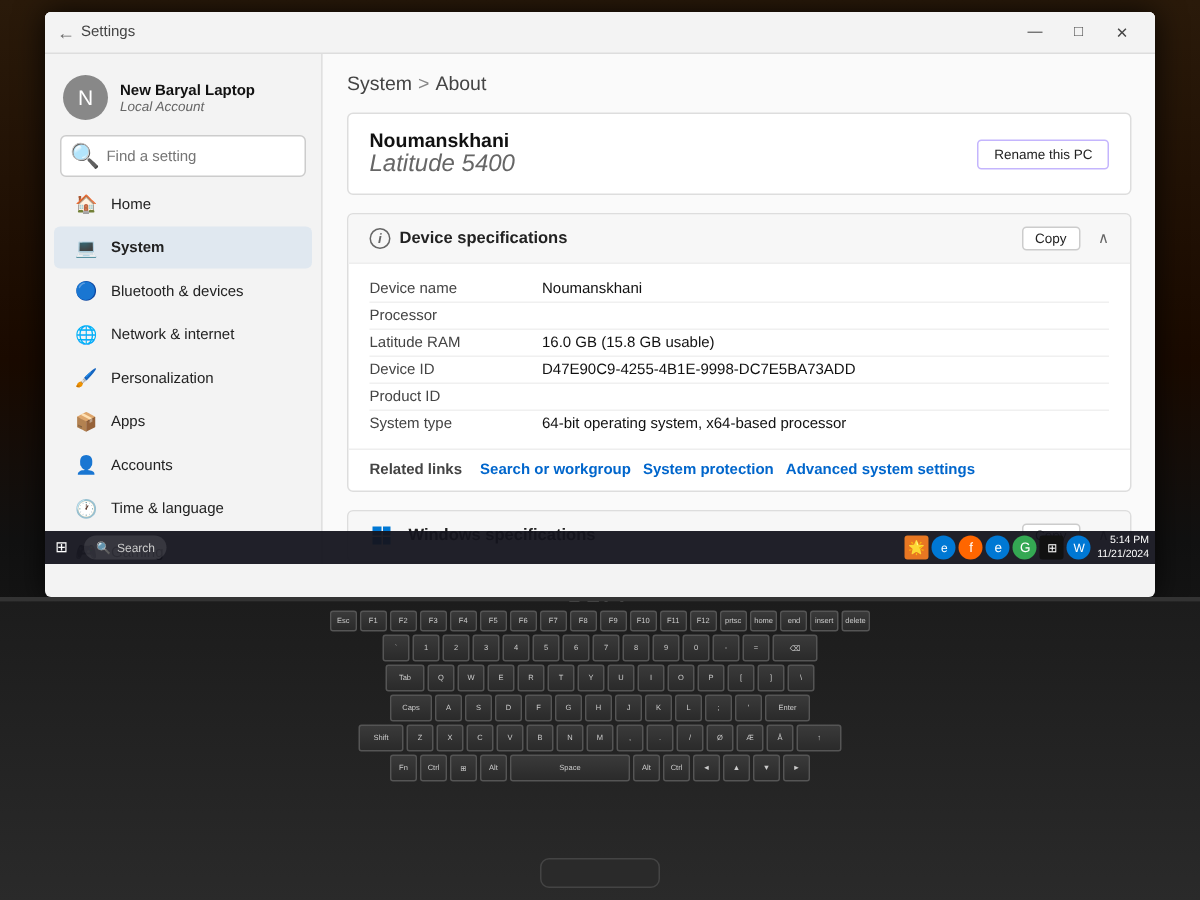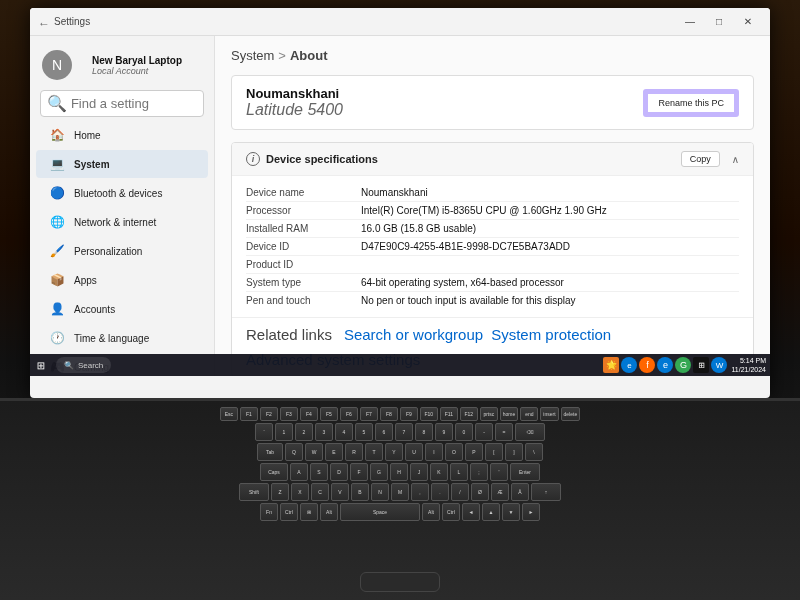--- a/index.html
+++ b/index.html
@@ -180,39 +180,39 @@
       border-radius: 50%;
       background: #888;
       display: flex;
       align-items: center;
       justify-content: center;
       color: #fff;
       font-size: 14px;
       flex-shrink: 0;
     }
 
-    .user-info { flex: 1; margin-left: 12px; }
+    .user-info { flex: 1; }
     .user-name { font-size: 10px; font-weight: 600; color: #111; }
     .user-type { font-size: 9px; color: #666; font-style: italic; }
 
     .search-box {
       margin: 4px 10px;
       display: flex;
       align-items: center;
       background: #fff;
       border: 1px solid #ccc;
       border-radius: 4px;
       padding: 3px 6px;
       gap: 4px;
     }
 
     .search-box input {
       border: none;
       outline: none;
-      font-size: 13px;
+      font-size: 10px;
       background: transparent;
       width: 100%;
     }
 
     .nav-item {
       display: flex;
       align-items: center;
       gap: 8px;
       padding: 6px 14px;
       cursor: pointer;
@@ -244,42 +244,42 @@
     .breadcrumb {
       font-size: 13px;
       color: #444;
       margin-bottom: 12px;
       display: flex;
       align-items: center;
       gap: 4px;
     }
 
     .breadcrumb .sep { color: #888; }
-    .breadcrumb .current { font-weight: 700; }
+    .breadcrumb .current { font-weight: 400; }
 
     
     .pc-name-card {
       background: #fff;
       border: 1px solid #ddd;
       border-radius: 4px;
       padding: 10px 14px;
       margin-bottom: 12px;
       display: flex;
       align-items: center;
       justify-content: space-between;
     }
 
     .pc-name-info .pc-name { font-size: 13px; font-weight: 600; color: #111; }
     .pc-name-info .pc-model { font-size: 16px; color: #666; font-style: italic; }
 
     .rename-btn {
       font-size: 9px;
       padding: 4px 10px;
       background: #fff;
-      border: 5px solid #c4b5fd;
+      border: 1px solid #c4b5fd;
       border-radius: 3px;
       cursor: pointer;
       color: #222;
     }
 
     
     .specs-section {
       background: #fff;
       border: 1px solid #ddd;
       border-radius: 4px;
@@ -360,22 +360,23 @@
       flex: 1;
       word-break: break-word;
     }
 
     
     .related-links {
       display: flex;
       gap: 8px;
       padding: 8px 14px;
       border-top: 1px solid #eee;
-      font-size: 15px;
+      font-size: 10px;
       flex-wrap: wrap;
+      font-weight: bold;
     }
 
     .related-link {
       color: #0066cc;
       cursor: pointer;
       text-decoration: none;
     }
     .related-links-label { color: #444; margin-right: 4px; }
 
     
@@ -582,40 +583,35 @@
             </div>
           </div>
           <div class="specs-grid" id="device-specs-grid">
 
           <div class="spec-row">
                 <span class="spec-label">Device name</span>
                 <span class="spec-value">Noumanskhani</span>
               </div>
               <div class="spec-row">
                 <span class="spec-label">Processor</span>
-                <span class="spec-value">Intel(R) Core(TM) i5-8365U CPU @ 1.60GHz  1.90 GHz</span>
               </div>
               <div class="spec-row">
-                <span class="spec-label">Installed RAM</span>
+                <span class="spec-label">Latitude RAM</span>
                 <span class="spec-value">16.0 GB (15.8 GB usable)</span>
               </div>
               <div class="spec-row">
                 <span class="spec-label">Device ID</span>
                 <span class="spec-value">D47E90C9-4255-4B1E-9998-DC7E5BA73ADD</span>
               </div>
               <div class="spec-row">
                 <span class="spec-label">Product ID</span>
               </div>
               <div class="spec-row">
                 <span class="spec-label">System type</span>
                 <span class="spec-value">64-bit operating system, x64-based processor</span>
-              </div>
-              <div class="spec-row">
-                <span class="spec-label">Pen and touch</span>
-                <span class="spec-value">No pen or touch input is available for this display</span>
               </div>
             </div>
 
           <div class="related-links">
             <span class="related-links-label">Related links</span>
             <a class="related-link">Search or workgroup</a>
             <a class="related-link">System protection</a>
             <a class="related-link">Advanced system settings</a>
           </div>
         </div>

